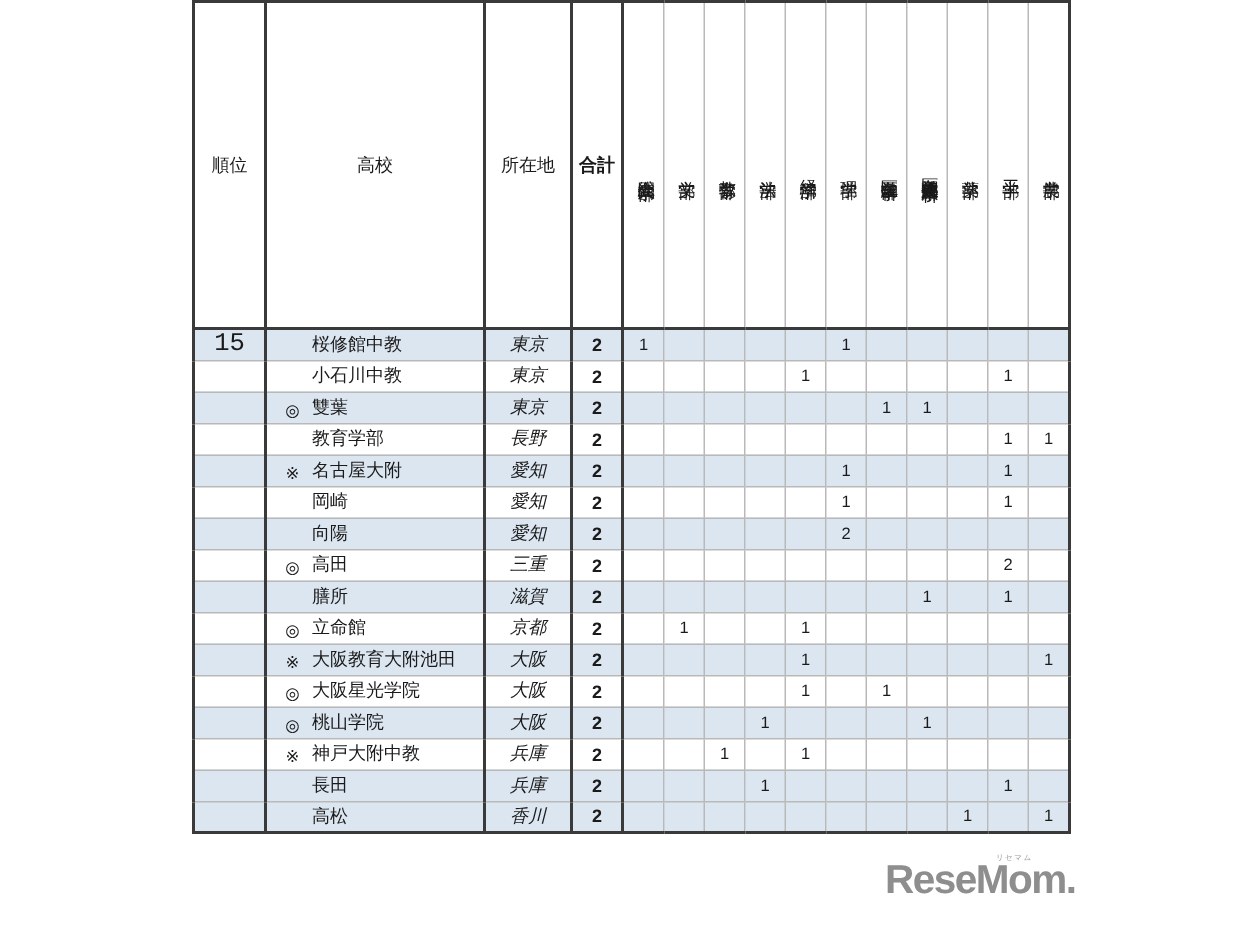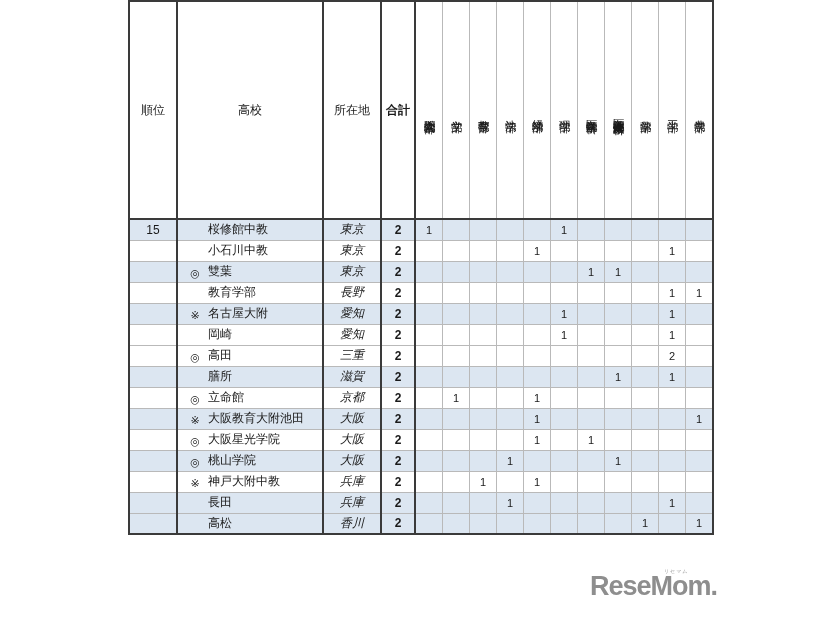--- a/index.html
+++ b/index.html
@@ -65,21 +65,21 @@
   }
   .hlabel {
     display: block;
     font-size: 12px;
   }
   .hlabel.bold { font-weight: bold; }
 
   tbody tr { height: 21px; }
   tbody tr.alt td { background: #dce6f1; }
 
-  td.c-rank   { width: 46px; font-size: 12px; font-weight: normal; }
+  td.c-rank   { width: 46px; font-size: 17px; font-weight: normal; font-family: Liberation Mono, monospace; }
   td.c-school { width: 144px; text-align: left; font-size: 12px; }
   td.c-pref   { width: 56px; font-size: 12px; font-style: italic; }
   td.c-total  { width: 32px; font-size: 12px; font-weight: bold; }
   td.c-fac    { width: 26px; font-size: 11px; }
 
   .school-inner {
     display: flex;
     align-items: flex-end;
     padding-left: 6px;
   }
@@ -315,20 +315,42 @@
           <td class="c-fac"></td>
           <td class="c-fac"></td>
           <td class="c-fac"></td>
           <td class="c-fac">1</td>
           <td class="c-fac"></td>
           <td class="c-fac"></td>
           <td class="c-fac"></td>
           <td class="c-fac">1</td>
           <td class="c-fac v-thick-r"></td>
         </tr>
+        <tr class="alt">
+          <td class="c-rank v-thick-l v-thick-r"></td>
+          <td class="c-school v-thick-r">
+            <div class="school-inner">
+              <span class="school-mark"></span>
+              <span class="school-name">向陽</span>
+            </div>
+          </td>
+          <td class="c-pref v-thick-r">愛知</td>
+          <td class="c-total v-thick-r">2</td>
+          <td class="c-fac"></td>
+          <td class="c-fac"></td>
+          <td class="c-fac"></td>
+          <td class="c-fac"></td>
+          <td class="c-fac"></td>
+          <td class="c-fac">2</td>
+          <td class="c-fac"></td>
+          <td class="c-fac"></td>
+          <td class="c-fac"></td>
+          <td class="c-fac"></td>
+          <td class="c-fac v-thick-r"></td>
+        </tr>
         <tr>
           <td class="c-rank v-thick-l v-thick-r"></td>
           <td class="c-school v-thick-r">
             <div class="school-inner">
               <span class="school-mark">◎</span>
               <span class="school-name">高田</span>
             </div>
           </td>
           <td class="c-pref v-thick-r">三重</td>
           <td class="c-total v-thick-r">2</td>

